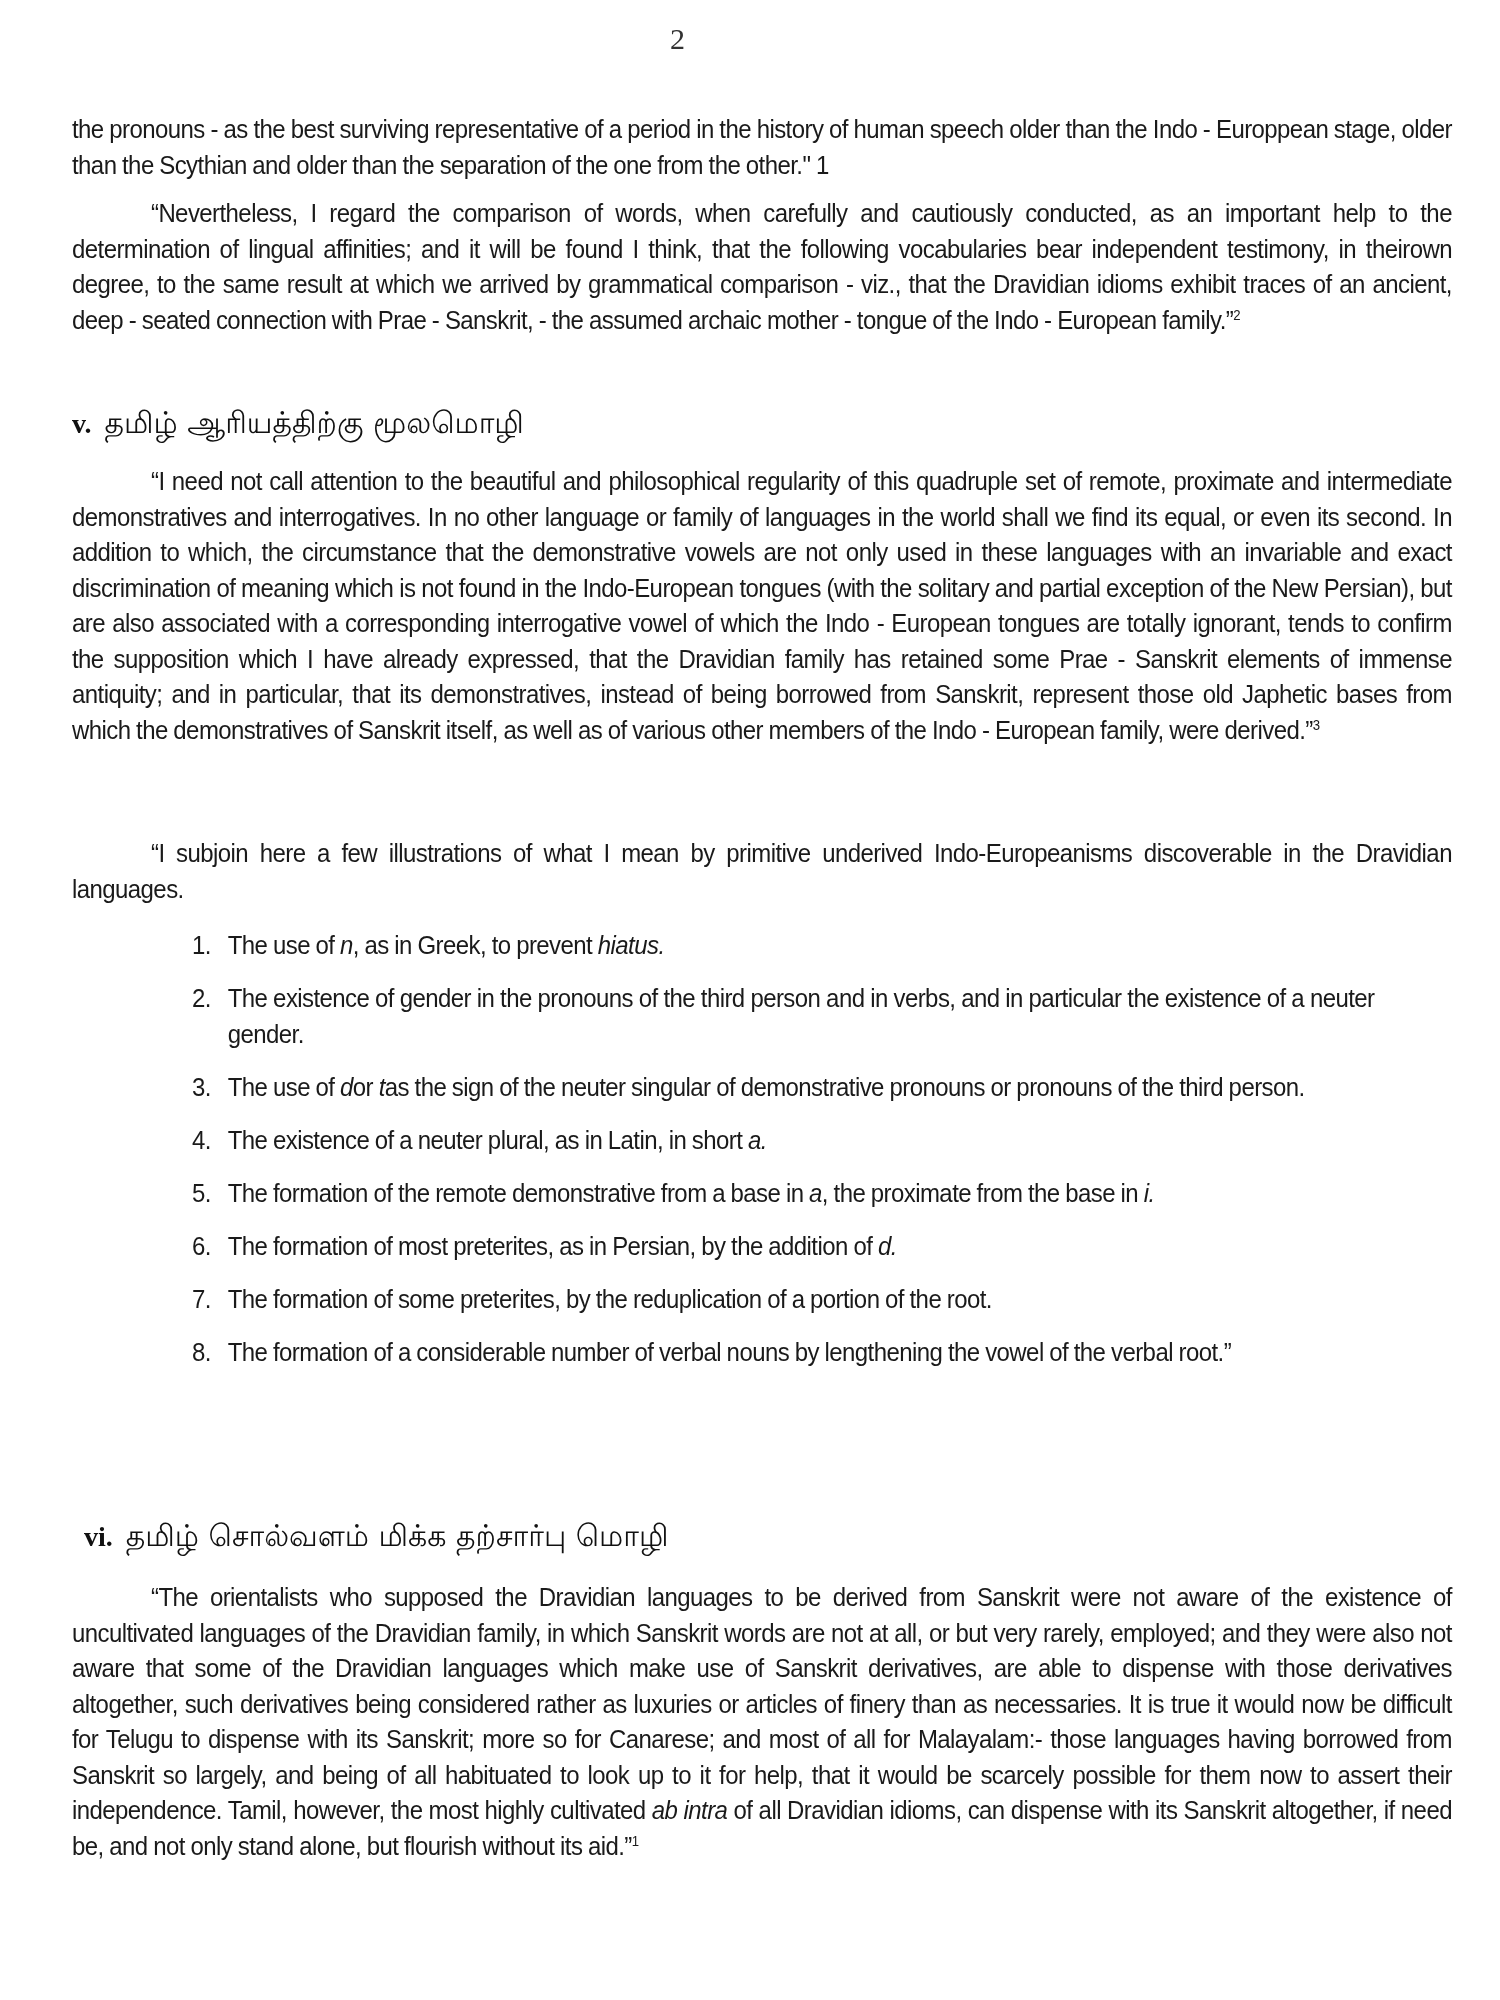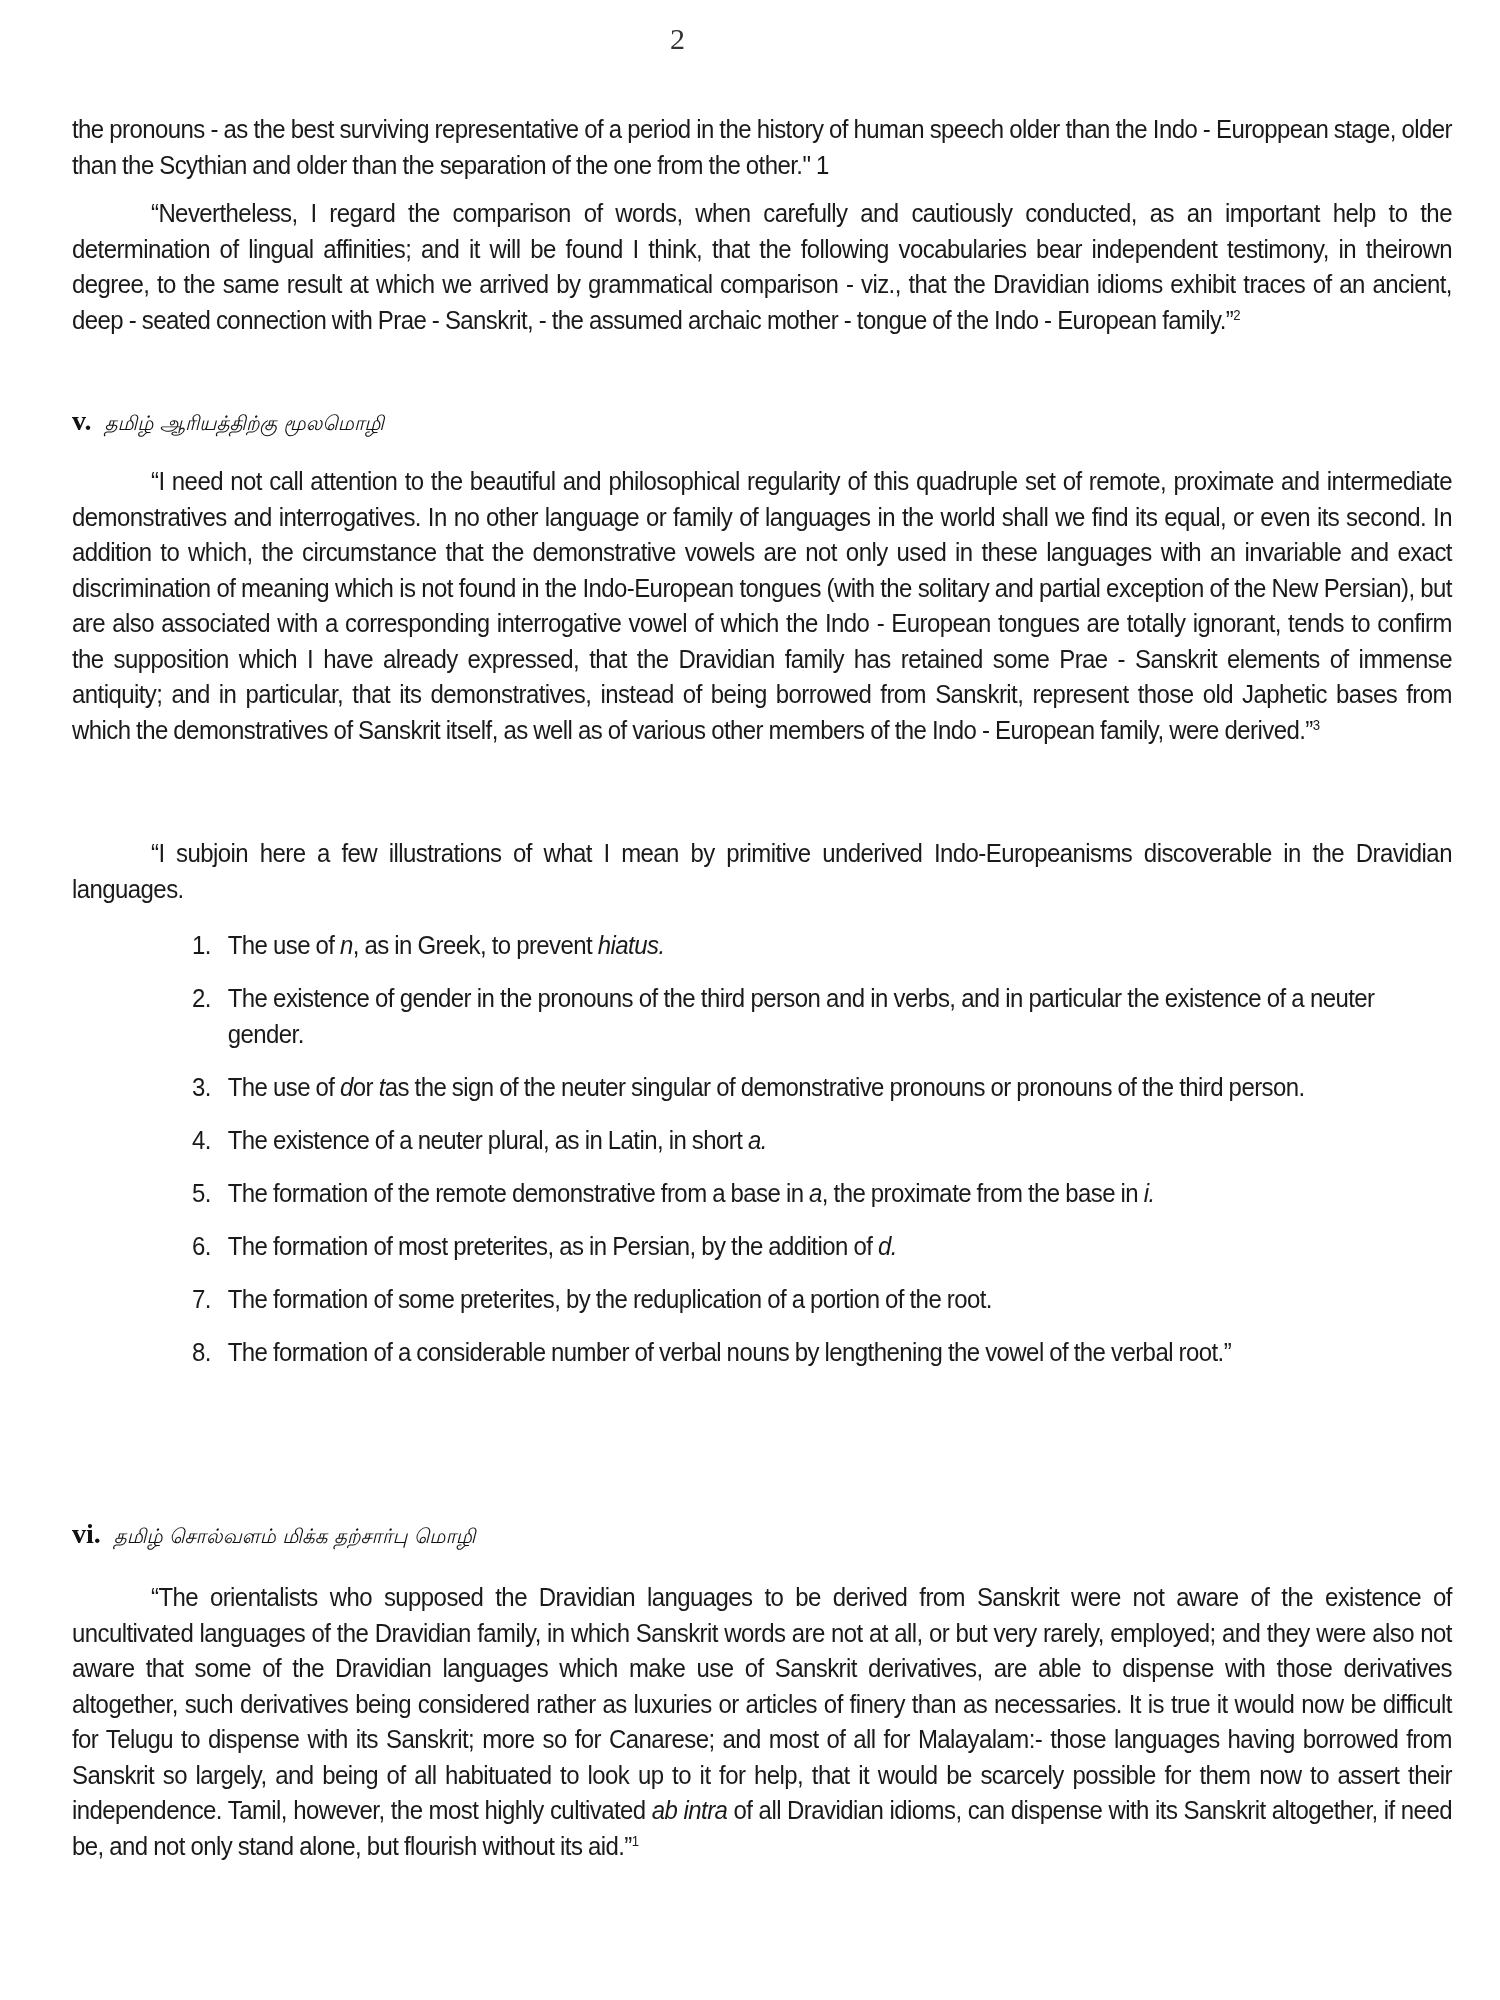--- a/index.html
+++ b/index.html
@@ -54,25 +54,24 @@
       font-family: "Liberation Serif", serif;
       font-size: 28px;
       color: #111;
     }
     .heading .roman {
       font-weight: bold;
       margin-right: 6px;
     }
     .heading .tamil {
       font-family: "DejaVu Sans", sans-serif;
-      font-style: italic;
-      font-size: 20px;
+      font-size: 30px;
     }
     .heading-v { top: 405px; }
-    .heading-vi { top: 1518px; }
+    .heading-vi { top: 1518px; margin-left: 12px; }
     .block-p3 { position: absolute; top: 464px; left: 0; }
     .block-p4 { position: absolute; top: 836px; left: 0; }
     .block-list { position: absolute; top: 928px; left: 120px; }
     .block-p5 { position: absolute; top: 1580px; left: 0; }
     .list {
       margin: 0;
       padding: 0;
       list-style: none;
       width: 1258px;
     }

